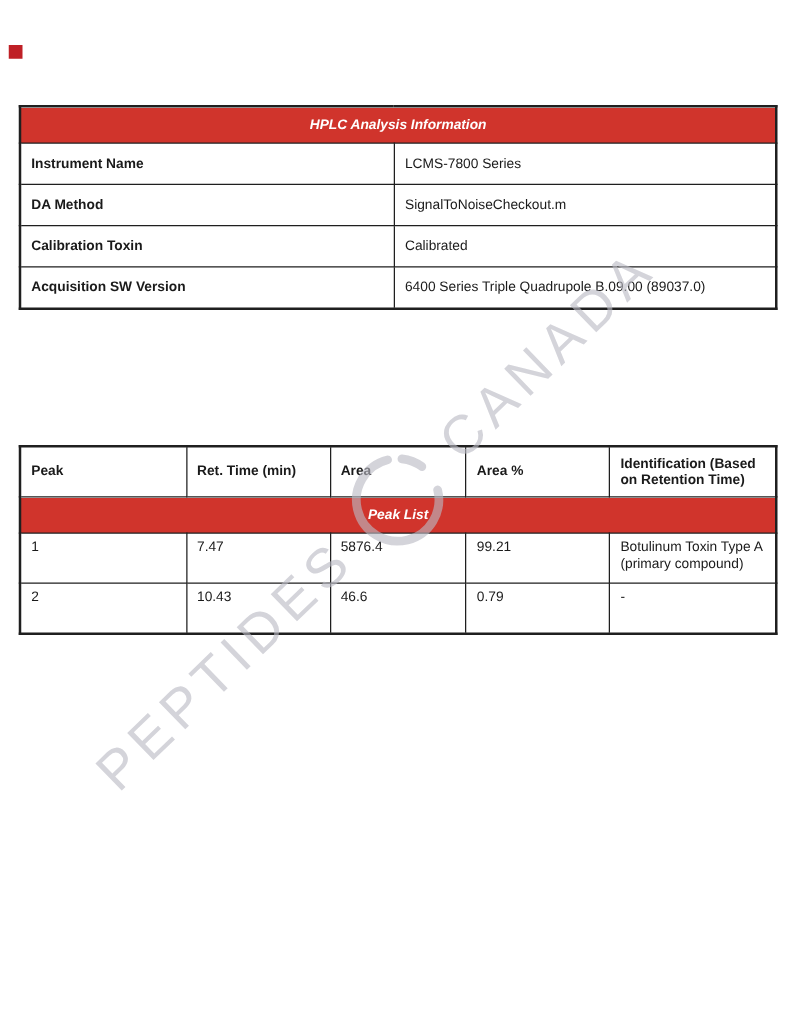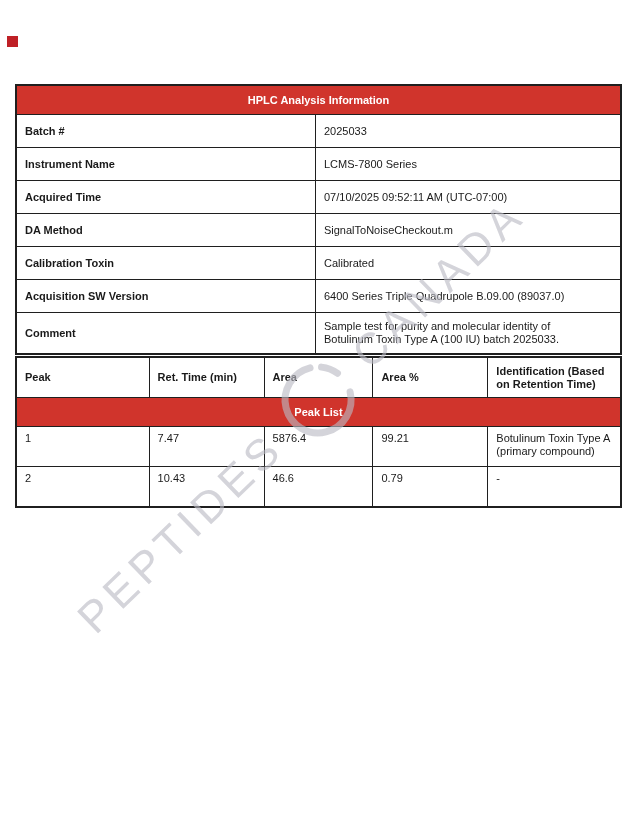--- a/index.html
+++ b/index.html
@@ -12,20 +12,21 @@
     background:var(--corner_mark,#bf2026);
   }
   table{border-collapse:collapse;table-layout:fixed;}
   .doc-table{position:absolute;left:15px;width:607px;border:2px solid var(--border,#1f1f1f);}
   .info-table{top:84px;}
   .peak-table{top:356px;}
   .band{
     background:var(--header_red,#d0342c);color:var(--band_text,#ffffff);
     text-align:center;font-size:12px;font-weight:bold;height:20px;padding:2px 4px;
     border:1.5px solid var(--border,#1f1f1f);
+    font-style:italic;
   }
   .doc-table td,.doc-table th{
     border:1.5px solid var(--border,#1f1f1f);
     font-size:11px;line-height:13px;white-space:pre-line;
     padding:4px 8px;overflow:hidden;
   }
   .info-table td{height:24px;vertical-align:middle;}
   .info-table td.lbl{font-weight:bold;width:49.5%;}
   .info-table tr.tall td{height:32px;}
   .peak-table th.colhead{
@@ -53,47 +54,34 @@
         <col style="width:49.5%">
         <col style="width:50.5%">
       </colgroup>
     <thead>
       <tr>
         <th class="band" colspan="2">HPLC Analysis Information</th>
       </tr>
     </thead>
     <tbody>
       <tr>
-        <td class="lbl">Batch #</td>
-        <td class="val">2025033</td>
-      </tr>
-      <tr>
         <td class="lbl">Instrument Name</td>
         <td class="val">LCMS-7800 Series</td>
-      </tr>
-      <tr>
-        <td class="lbl">Acquired Time</td>
-        <td class="val">07/10/2025 09:52:11 AM (UTC-07:00)</td>
       </tr>
       <tr>
         <td class="lbl">DA Method</td>
         <td class="val">SignalToNoiseCheckout.m</td>
       </tr>
       <tr>
         <td class="lbl">Calibration Toxin</td>
         <td class="val">Calibrated</td>
       </tr>
       <tr>
         <td class="lbl">Acquisition SW Version</td>
         <td class="val">6400 Series Triple Quadrupole B.09.00 (89037.0)</td>
-      </tr>
-      <tr class="tall">
-        <td class="lbl">Comment</td>
-        <td class="val">Sample test for purity and molecular identity of
-Botulinum Toxin Type A (100 IU) batch 2025033.</td>
       </tr>
     </tbody>
   </table>
 
   <table class="doc-table peak-table">
     <colgroup>
       <col style="width:22%">
         <col style="width:19%">
         <col style="width:18%">
         <col style="width:19%">

